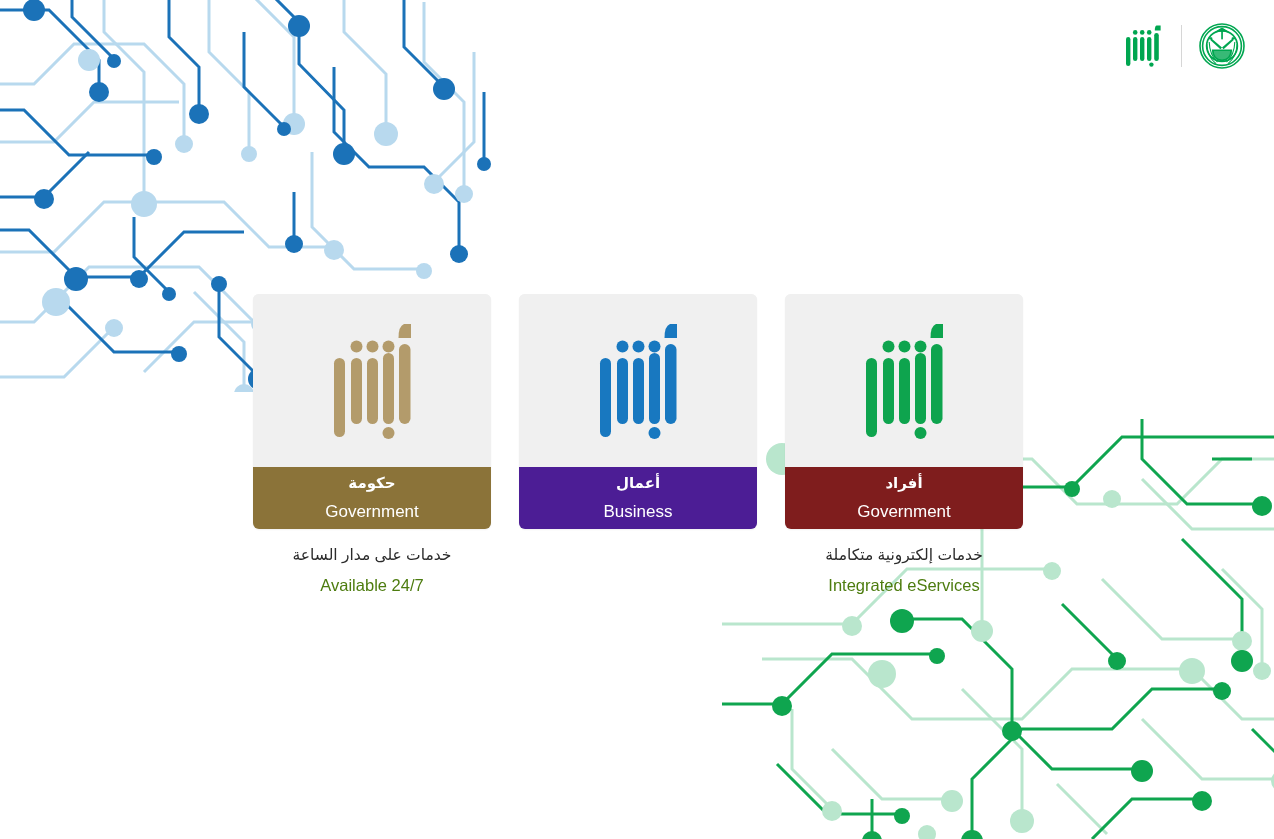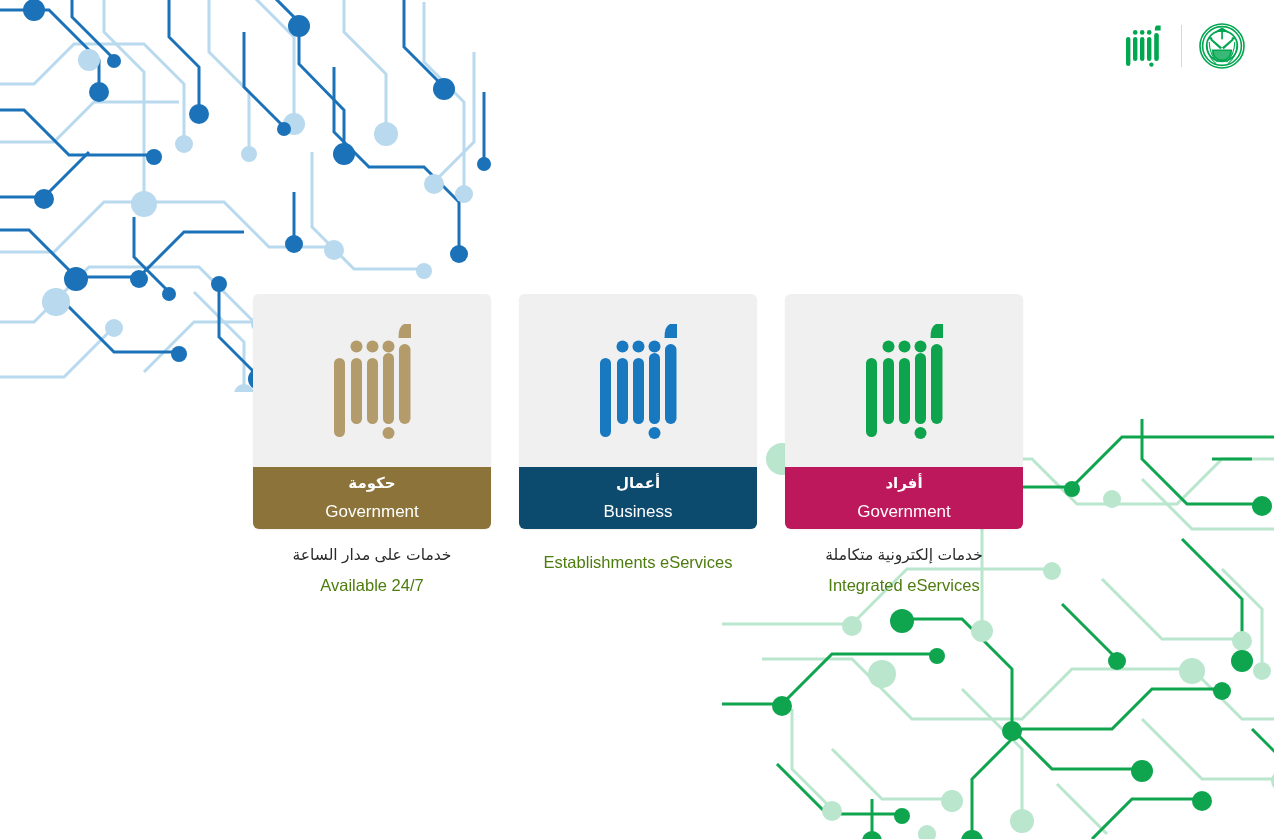--- a/index.html
+++ b/index.html
@@ -374,27 +374,26 @@
               <rect x="55" y="32" width="11" height="71" rx="5.5"></rect>
               <rect x="71" y="23" width="11.5" height="80" rx="5.7"></rect>
               <circle cx="28.5" cy="25.5" r="6"></circle>
               <circle cx="44.5" cy="25.5" r="6"></circle>
               <circle cx="60.5" cy="25.5" r="6"></circle>
               <circle cx="60.5" cy="112" r="6"></circle>
               <path d="M76 3 L83 3 L83 17 L70.5 17 Q70.5 5 76 3 Z"></path>
             </g>
           </svg>
         </div>
-        <div class="card-label" style="background:#0c4a6e">
+        <div class="card-label" style="background:#4c1d95">
           <span class="label-ar">أعمال</span>
           <span class="label-en">Business</span>
         </div>
       </div>
       <div class="caption">
-        <div class="caption-en">Establishments eServices</div>
       </div>
     </div>
 
     <div class="card-col">
       <div class="card">
         <div class="card-icon-area">
           <svg viewBox="0 0 88 120" aria-hidden="true">
             <g fill="#0EA44E">
               <rect x="6" y="37" width="11" height="79" rx="5.5"></rect>
               <rect x="23" y="37" width="11" height="66" rx="5.5"></rect>
@@ -402,21 +401,21 @@
               <rect x="55" y="32" width="11" height="71" rx="5.5"></rect>
               <rect x="71" y="23" width="11.5" height="80" rx="5.7"></rect>
               <circle cx="28.5" cy="25.5" r="6"></circle>
               <circle cx="44.5" cy="25.5" r="6"></circle>
               <circle cx="60.5" cy="25.5" r="6"></circle>
               <circle cx="60.5" cy="112" r="6"></circle>
               <path d="M76 3 L83 3 L83 17 L70.5 17 Q70.5 5 76 3 Z"></path>
             </g>
           </svg>
         </div>
-        <div class="card-label" style="background:#be185d">
+        <div class="card-label" style="background:#7f1d1d">
           <span class="label-ar">أفراد</span>
           <span class="label-en">Government</span>
         </div>
       </div>
       <div class="caption">
         <div class="caption-ar">خدمات إلكترونية متكاملة</div>
         <div class="caption-en">Integrated eServices</div>
       </div>
     </div>
 

